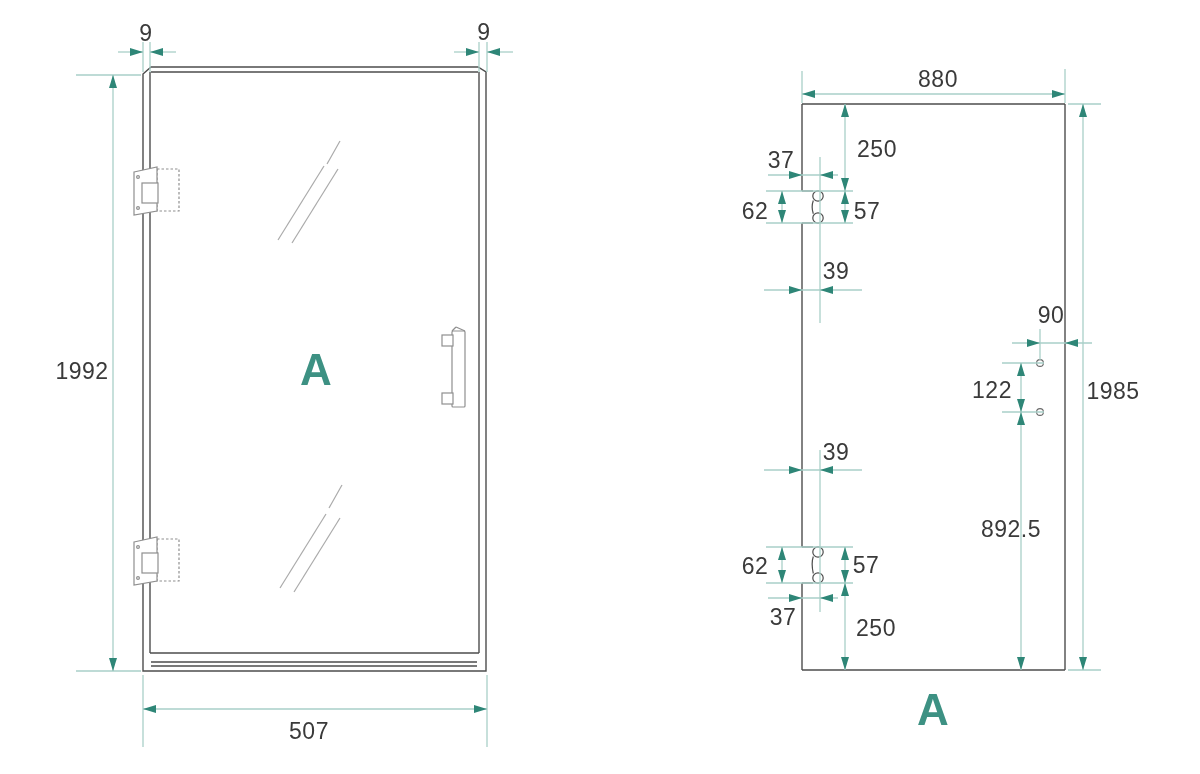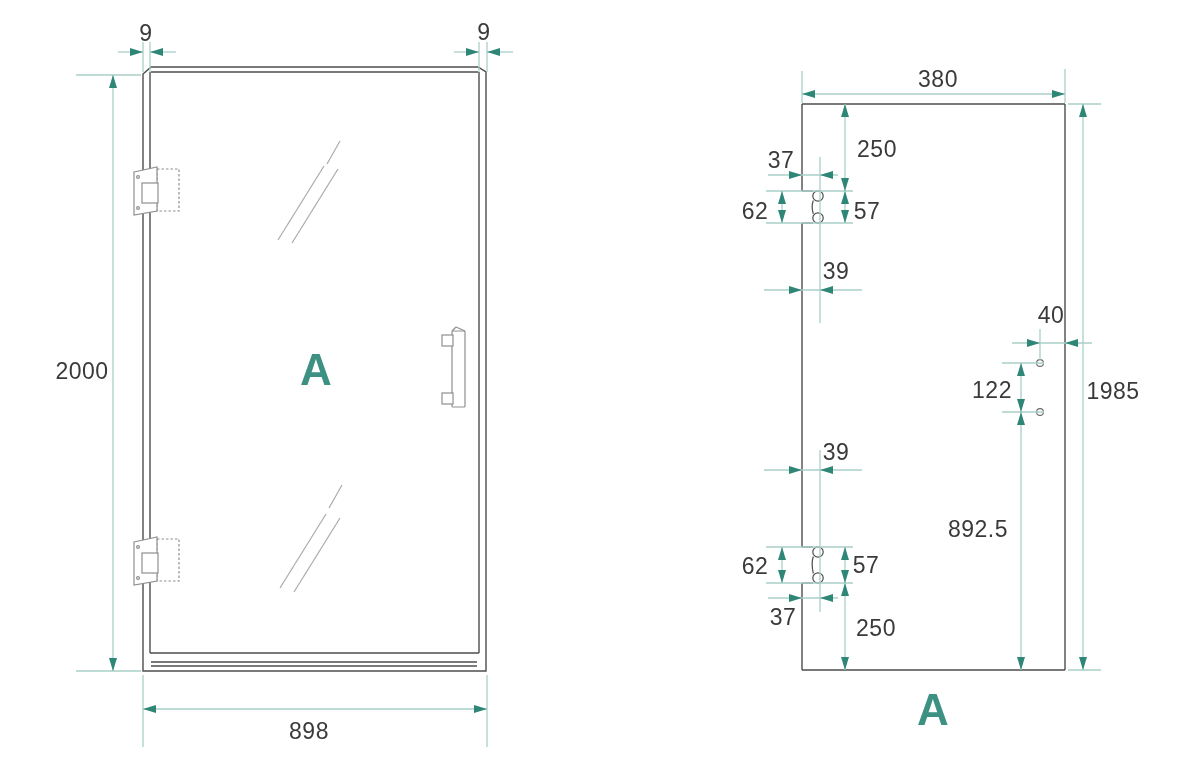--- a/index.html
+++ b/index.html
@@ -180,34 +180,34 @@
     <polygon points="845,583 841,570 849,570"></polygon>
     <polygon points="845,583 841,596 849,596"></polygon>
     <polygon points="845,670 841,657 849,657"></polygon>
     <polygon points="802,598 789,594 789,602"></polygon>
     <polygon points="820,598 833,594 833,602"></polygon>
   </g>
 </svg>
 
 <div class="lbl" style="left:146px;top:33px">9</div>
 <div class="lbl" style="left:484px;top:32px">9</div>
-<div class="lbl" style="left:82px;top:371px">2000</div>
-<div class="lbl" style="left:309px;top:731px">898</div>
+<div class="lbl" style="left:82px;top:371px">1992</div>
+<div class="lbl" style="left:309px;top:731px">507</div>
 <div class="view-label" style="left:316px;top:370px">A</div>
 
-<div class="lbl" style="left:938px;top:79px">380</div>
+<div class="lbl" style="left:938px;top:79px">880</div>
 <div class="lbl" style="left:877px;top:149px">250</div>
 <div class="lbl" style="left:781px;top:160px">37</div>
 <div class="lbl" style="left:755px;top:211px">62</div>
 <div class="lbl" style="left:867px;top:211px">57</div>
 <div class="lbl" style="left:836px;top:271px">39</div>
-<div class="lbl" style="left:1051px;top:315px">40</div>
+<div class="lbl" style="left:1051px;top:315px">90</div>
 <div class="lbl" style="left:992px;top:390px">122</div>
 <div class="lbl" style="left:1113px;top:391px">1985</div>
 <div class="lbl" style="left:836px;top:452px">39</div>
-<div class="lbl" style="left:978px;top:529px">892.5</div>
+<div class="lbl" style="left:1011px;top:529px">892.5</div>
 <div class="lbl" style="left:755px;top:566px">62</div>
 <div class="lbl" style="left:866px;top:565px">57</div>
 <div class="lbl" style="left:783px;top:617px">37</div>
 <div class="lbl" style="left:876px;top:628px">250</div>
 <div class="view-label" style="left:933px;top:710px">A</div>
 
 </div>
 
 </body></html>

